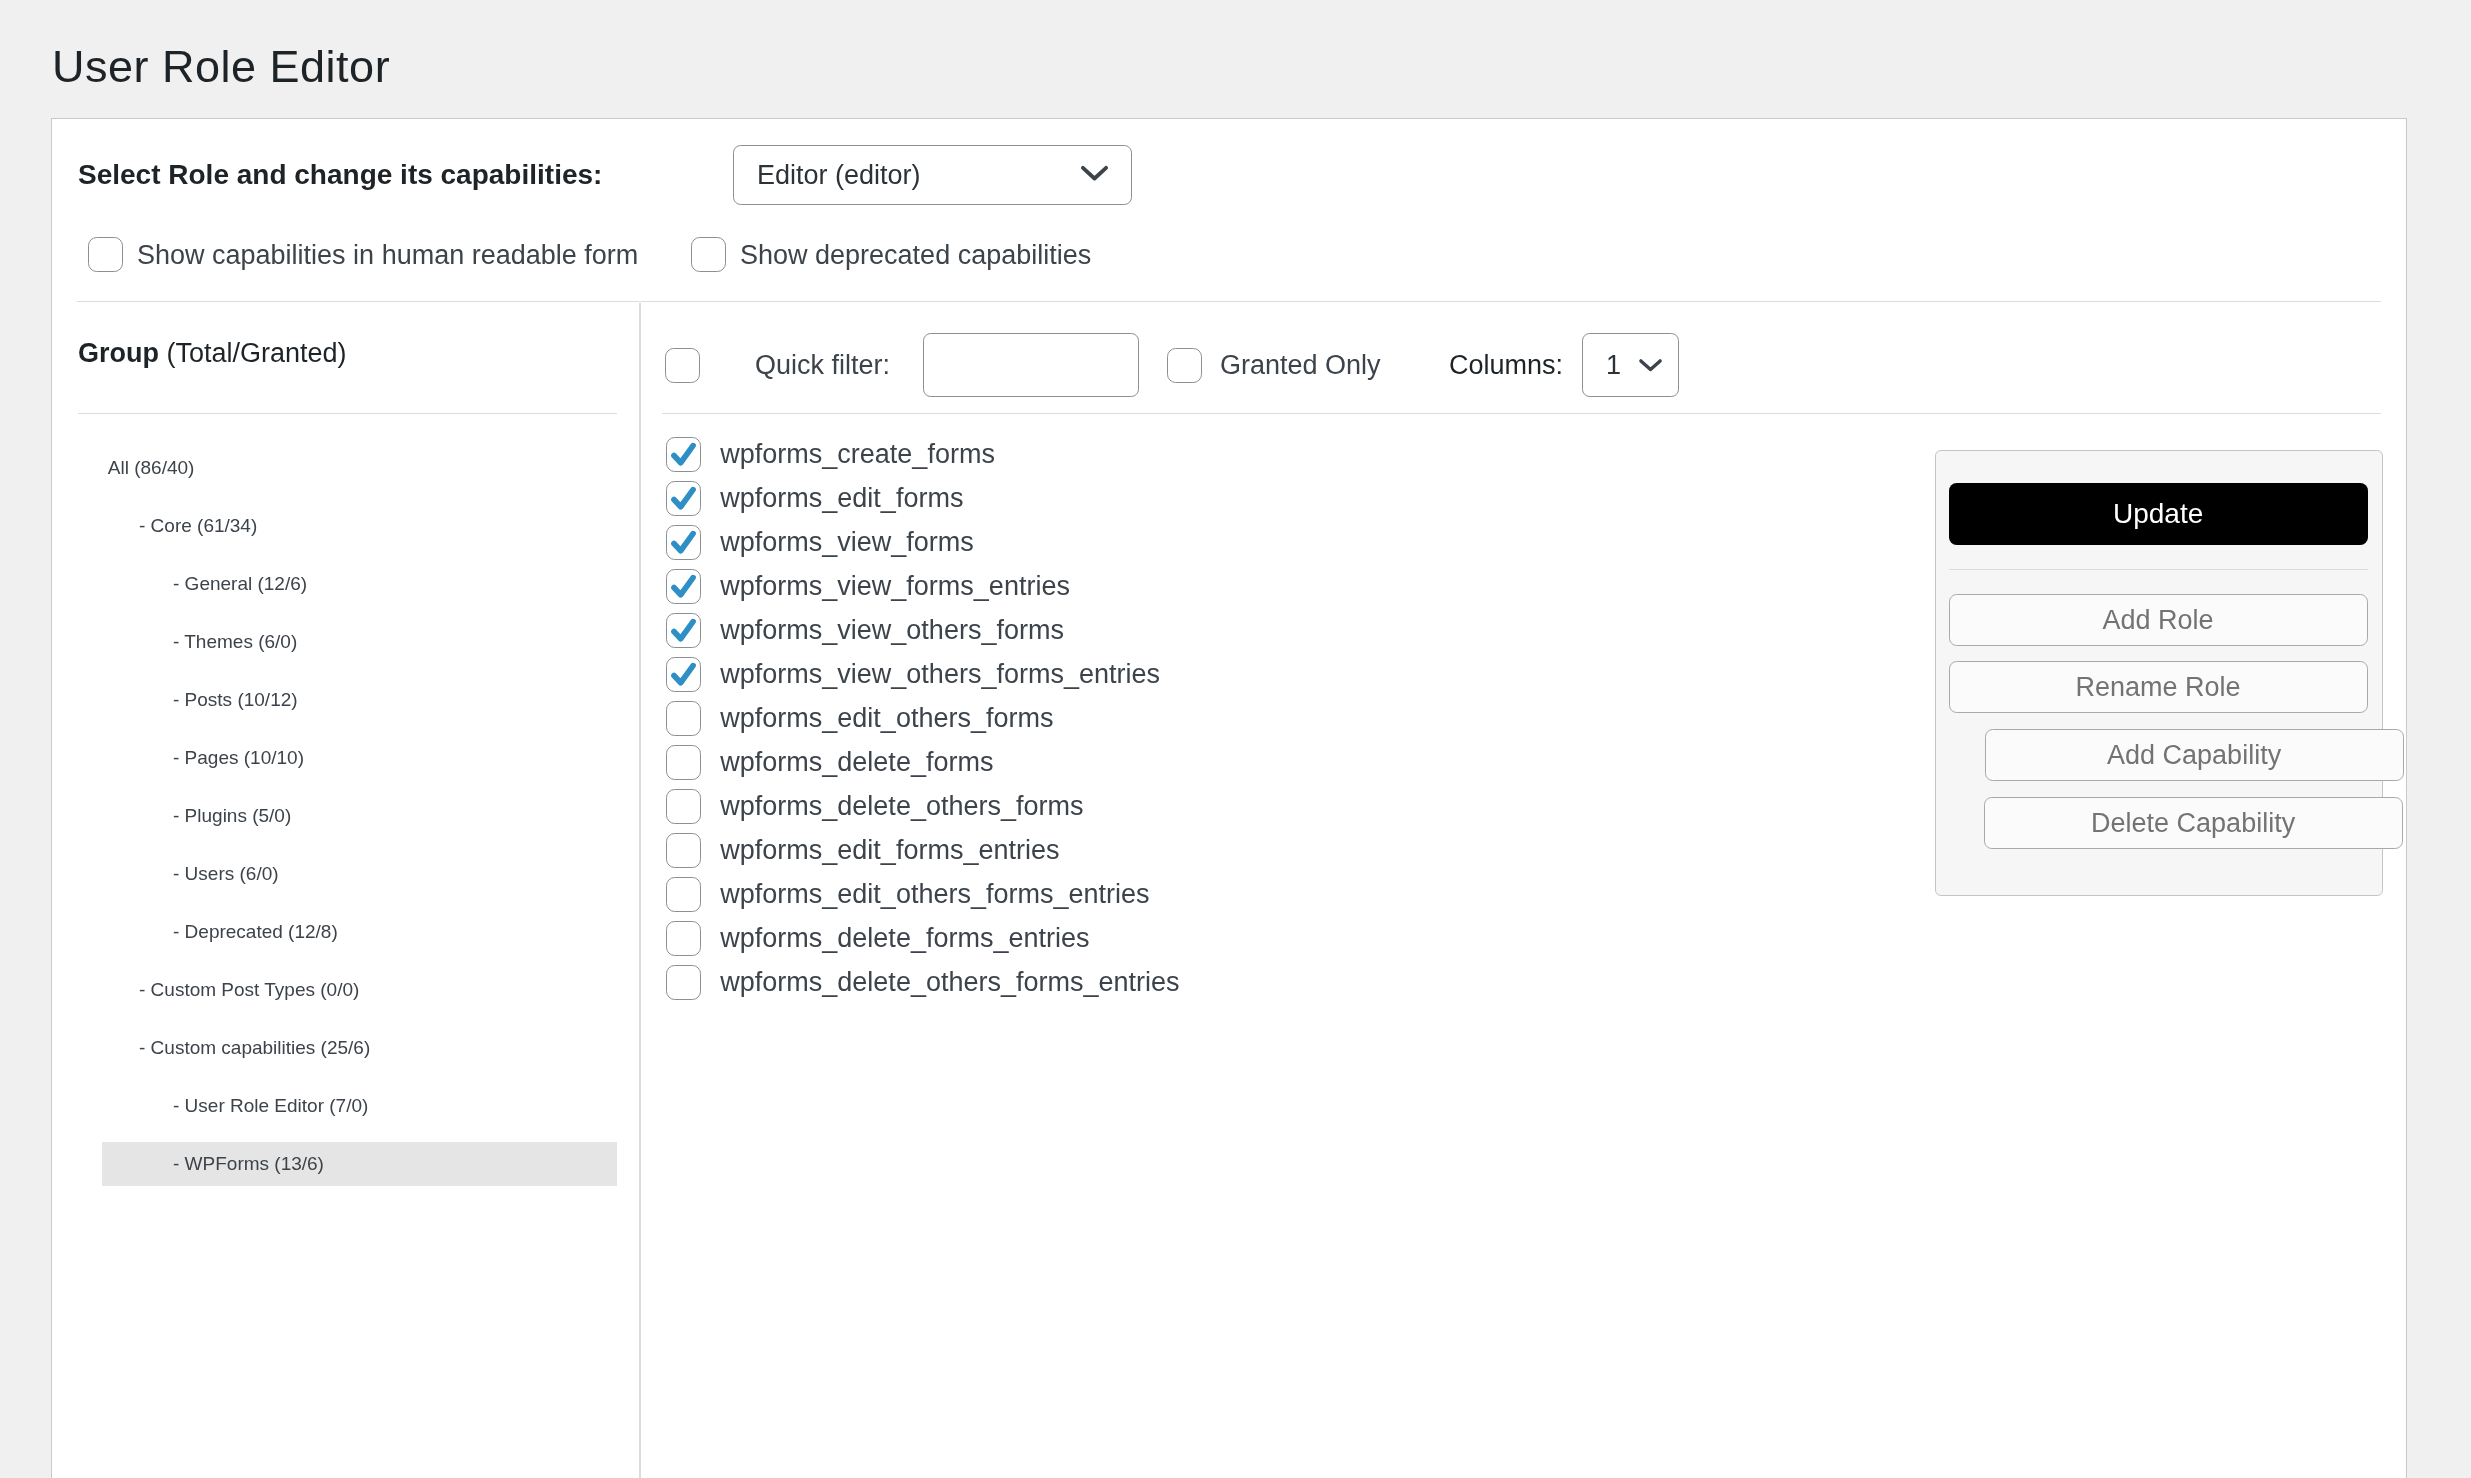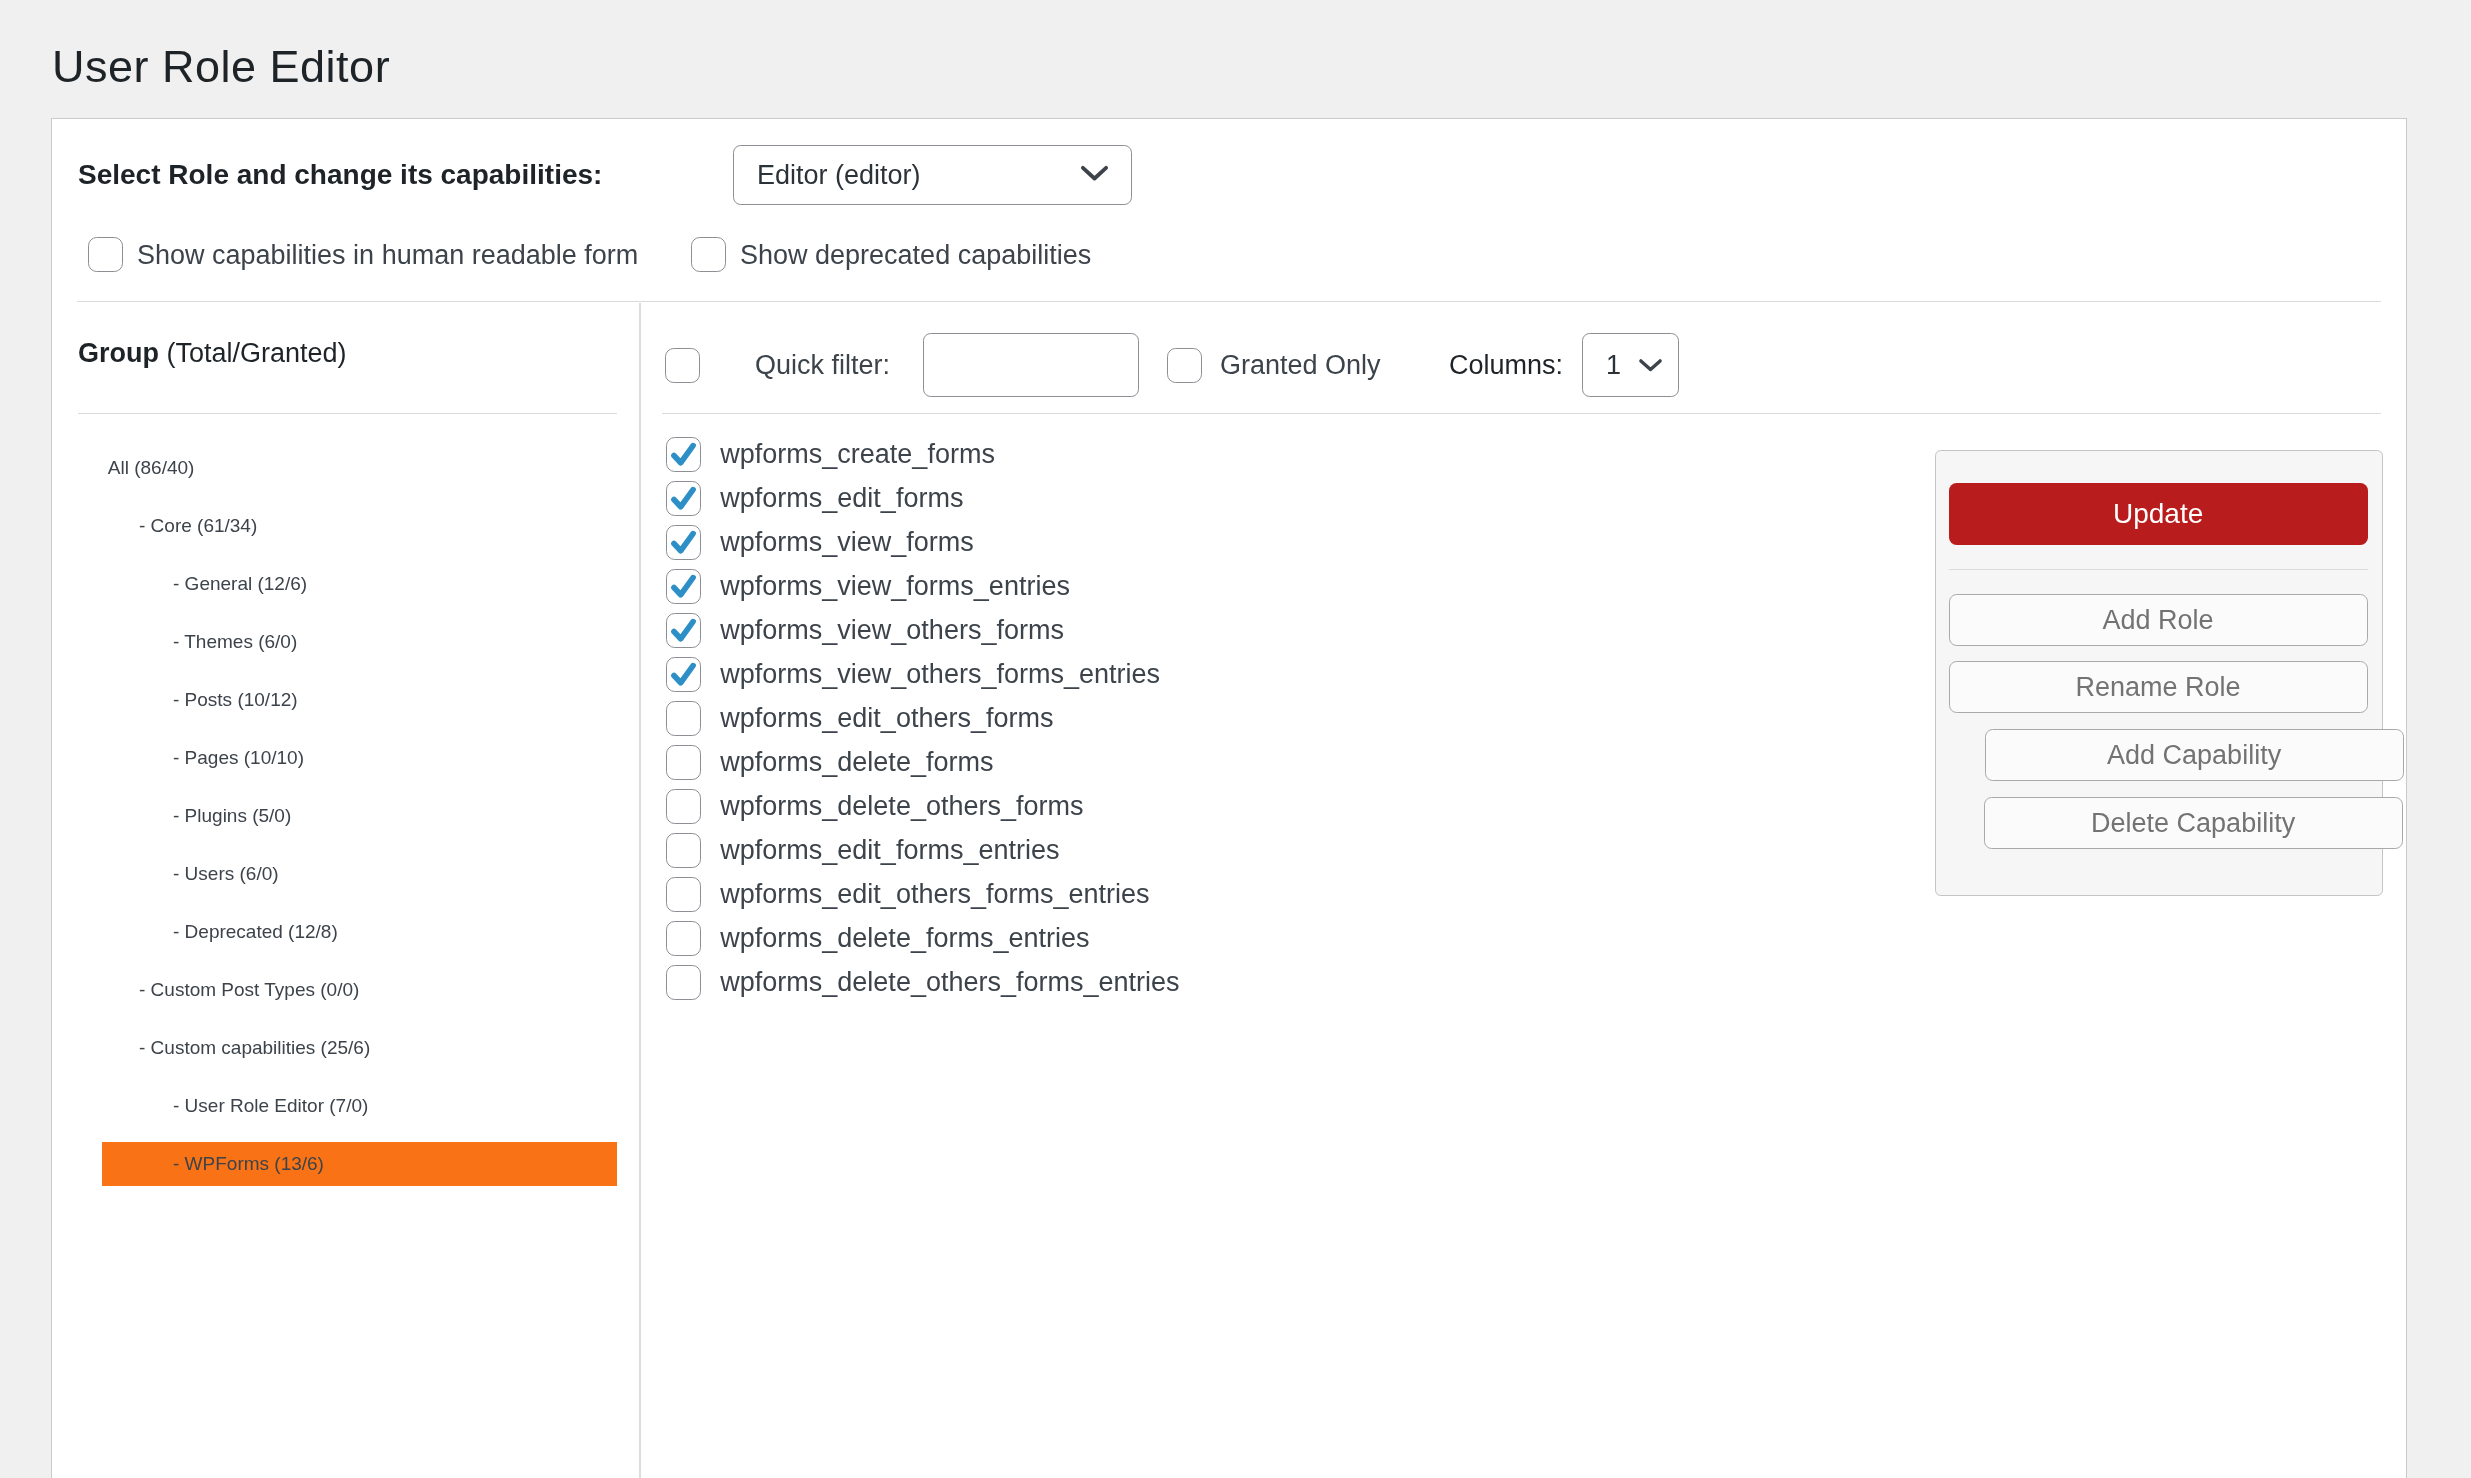--- a/index.html
+++ b/index.html
@@ -62,36 +62,36 @@
   }
   
   .tree{position:absolute;left:50px;top:327px;width:515px;}
   .tree-item{
     height:44px;line-height:44px;margin-bottom:14px;font-size:19px;color:#3c434a;
     cursor:pointer;white-space:nowrap;
   }
   .tree-item.lvl0{padding-left:5.8px;}
   .tree-item.lvl1{padding-left:37px;}
   .tree-item.lvl2{padding-left:71px;}
-  .tree-item.selected{background:#f97316;}
+  .tree-item.selected{background:#e5e5e5;}
   
   .caps{position:absolute;left:614px;top:318px;}
   .cap-row{display:flex;align-items:center;height:35px;margin-bottom:9px;}
   .cap-label{font-size:27px;color:#3c434a;margin-left:19.3px;cursor:pointer;white-space:nowrap;}
   
   .actions{
     position:absolute;left:1883px;top:331px;width:448px;height:446px;box-sizing:border-box;
     background:#f6f6f6;border:1.9px solid #c3c4c7;border-radius:5.8px;
   }
   .btn{
     position:absolute;left:12.6px;width:419px;box-sizing:border-box;cursor:pointer;
     font-family:inherit;text-align:center;border-radius:7.7px;
   }
   .btn-update{
-    top:32px;height:62px;background:#b91c1c;border:none;color:#ffffff;font-size:28px;
+    top:32px;height:62px;background:#000000;border:none;color:#ffffff;font-size:28px;
   }
   .actions-hr{position:absolute;left:12.6px;top:118px;width:419px;border-top:1.9px solid #dcdcde;height:0;}
   .btn-secondary{
     height:52px;background:#fbfbfb;border:1.9px solid #a7aaad;color:#737373;font-size:27px;
   }
   .btn-add-role{top:143px;}
   .btn-rename-role{top:210px;}
   .btn-add-cap{top:278px;margin-left:36px;}
   .btn-delete-cap{top:346px;margin-left:35px;}
   .chev{flex:0 0 auto;}

